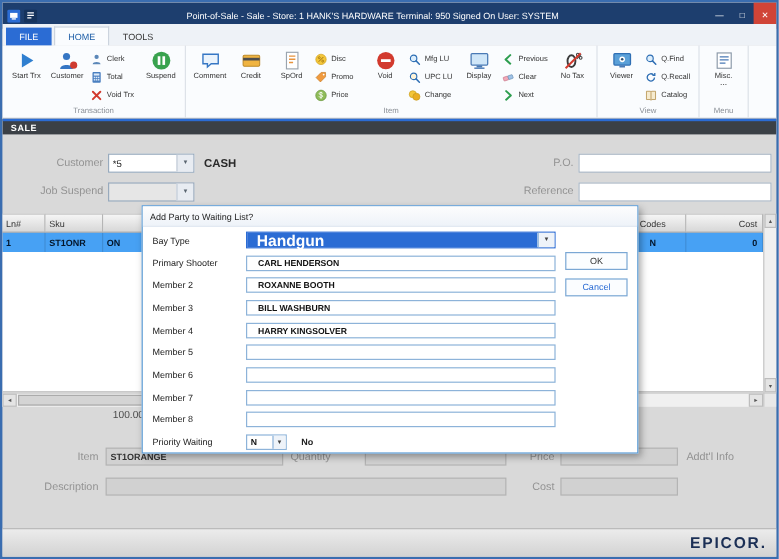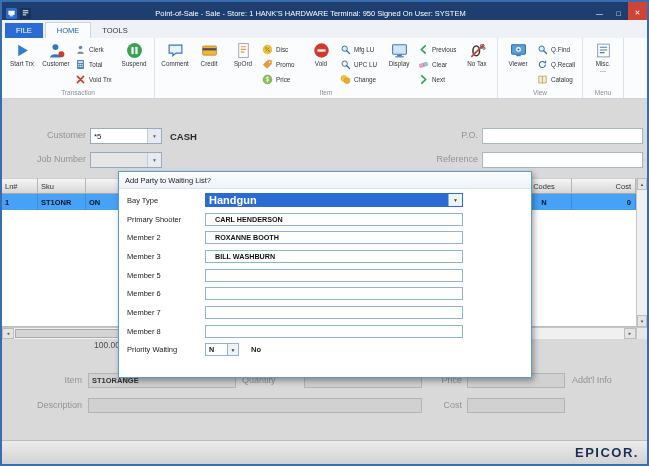--- a/index.html
+++ b/index.html
@@ -102,22 +102,22 @@
   .dialog{position:absolute;left:116px;top:169px;width:414px;height:207px;background:#fff;
           border:1px solid #5b9bd5;box-shadow:2px 3px 6px rgba(0,0,0,.35);z-index:20;}
   .dtitle{height:17px;background:linear-gradient(#fdfdfd,#eef3f9);border-bottom:1px solid #dbe4ef;
           font-size:7.5px;color:#222;display:flex;align-items:center;padding-left:6px;}
   .dbody{position:relative;padding:2px 8px 0;}
   .drow{display:flex;align-items:center;height:18.7px;}
   .dlabel{width:78px;font-size:7.5px;color:#222;flex:0 0 auto;}
   .dinput{width:258px;height:13px;border:1px solid #8db3d9;background:#fff;font-size:7.2px;
           font-weight:bold;color:#111;display:flex;align-items:center;padding-left:9px;}
   .dcombo{width:258px;height:14px;border:1px solid #2b6cd4;display:flex;align-items:stretch;}
-  .dcombo .sel{flex:1;background:#2b6cd4;color:#fff;font-size:11px;font-weight:bold;
-               display:flex;align-items:center;padding-left:3px;}
+  .dcombo .sel{flex:1;background:#2b6cd4;color:#fff;font-size:13px;font-weight:bold;
+               display:flex;align-items:center;padding-left:8px;}
   .darr{width:14px;background:#eef3f9;border-left:1px solid #8db3d9;display:flex;align-items:center;
         justify-content:center;font-size:5px;color:#444;flex:0 0 auto;}
   .pcombo{width:34px;height:13px;border:1px solid #8db3d9;display:flex;align-items:stretch;background:#fff;}
   .pcombo .pval{flex:1;font-size:7.2px;font-weight:bold;color:#111;display:flex;align-items:center;padding-left:3px;}
   .pcombo .darr{width:11px;}
   .ptext{font-size:7.5px;font-weight:bold;color:#222;margin-left:12px;}
   .dbtns{position:absolute;top:21px;right:8px;display:flex;flex-direction:column;gap:7px;}
   .dbtn{width:52px;height:15px;border:1px solid #7aa7d4;background:#fbfdff;font-size:7.5px;
         display:flex;align-items:center;justify-content:center;}
   .dbtn.ok{color:#333;}
@@ -433,31 +433,34 @@
               </svg>
             </span>
           <span class="lbl">Misc.</span>
           <span class="more">...</span>
         </button>
       </div>
       <div class="rtitle">Menu</div>
     </div>
   </div>
 
+  <div class="salebar">
+    <span>SALE</span>
+  </div>
 
   <span class="flabel" style="left:0;width:84px;top:128px;">Customer</span>
   <div class="combo" style="left:88px;top:126px;width:72px;">
     <span class="val">*5</span>
     <span class="arr">▼</span>
   </div>
   <span class="cashname" style="left:168px;top:129px;">CASH</span>
   <span class="flabel" style="left:380px;width:96px;top:128px;">P.O.</span>
   <div class="tfield" style="left:480px;top:126px;width:161px;"></div>
 
-  <span class="flabel" style="left:0;width:84px;top:152px;">Job Number</span>
+  <span class="flabel" style="left:0;width:84px;top:152px;">Job Suspend</span>
   <div class="combo disabled" style="left:88px;top:150px;width:72px;">
     <span class="val"></span>
     <span class="arr">▼</span>
   </div>
   <span class="flabel" style="left:380px;width:96px;top:152px;">Reference</span>
   <div class="tfield" style="left:480px;top:150px;width:161px;"></div>
 
   <div class="gh">
     <div class="c c-ln">Ln#</div>
     <div class="c c-sku">Sku</div>
@@ -522,20 +525,24 @@
       </div>
       <div class="drow">
         <span class="dlabel">Member 2</span>
         <div class="dinput">ROXANNE BOOTH</div>
       </div>
       <div class="drow">
         <span class="dlabel">Member 3</span>
         <div class="dinput">BILL WASHBURN</div>
       </div>
       <div class="drow">
+        <span class="dlabel">Member 4</span>
+        <div class="dinput">HARRY KINGSOLVER</div>
+      </div>
+      <div class="drow">
         <span class="dlabel">Member 5</span>
         <div class="dinput"></div>
       </div>
       <div class="drow">
         <span class="dlabel">Member 6</span>
         <div class="dinput"></div>
       </div>
       <div class="drow">
         <span class="dlabel">Member 7</span>
         <div class="dinput"></div>
@@ -545,16 +552,20 @@
         <div class="dinput"></div>
       </div>
       <div class="drow">
         <span class="dlabel">Priority Waiting</span>
         <div class="pcombo">
           <span class="pval">N</span>
           <span class="darr">▼</span>
         </div>
         <span class="ptext">No</span>
       </div>
+      <div class="dbtns">
+        <button class="dbtn ok">OK</button>
+        <button class="dbtn cancel">Cancel</button>
+      </div>
     </div>
   </div>
 
 </div>
 
 </body></html>

